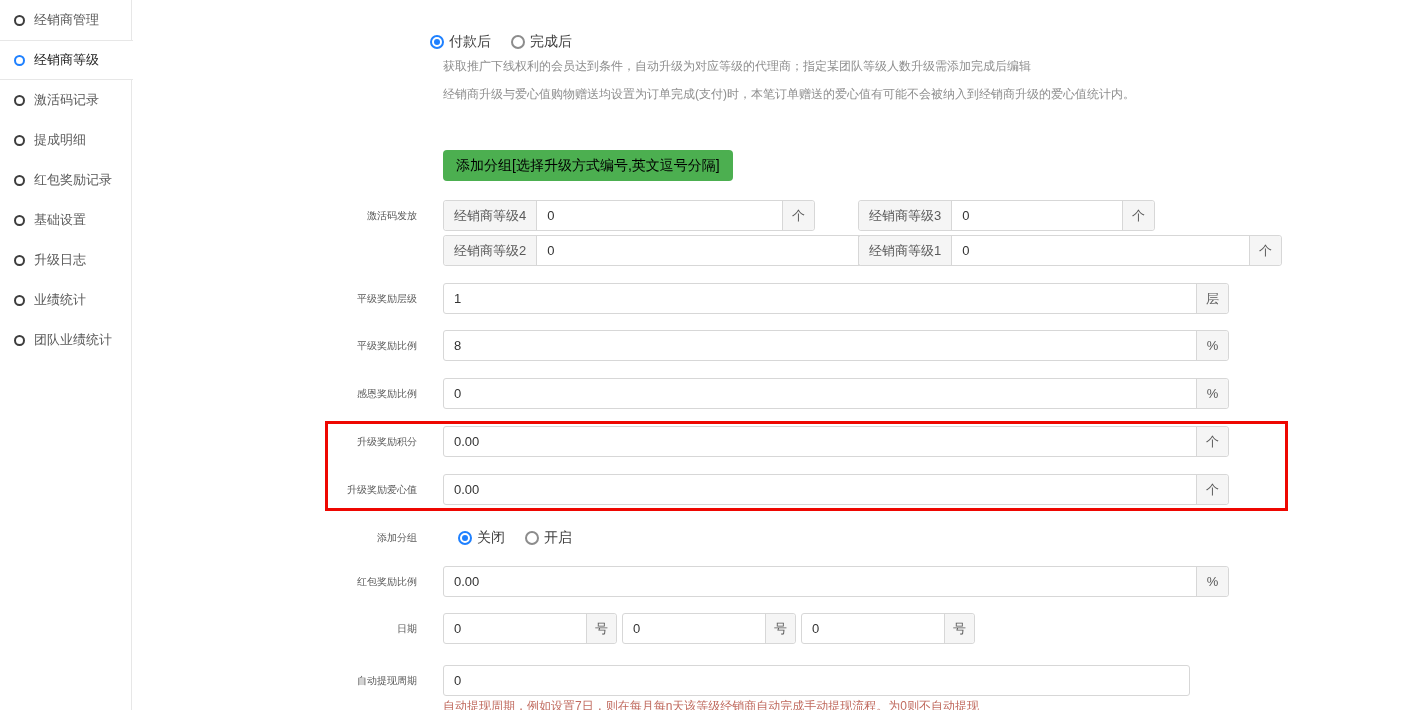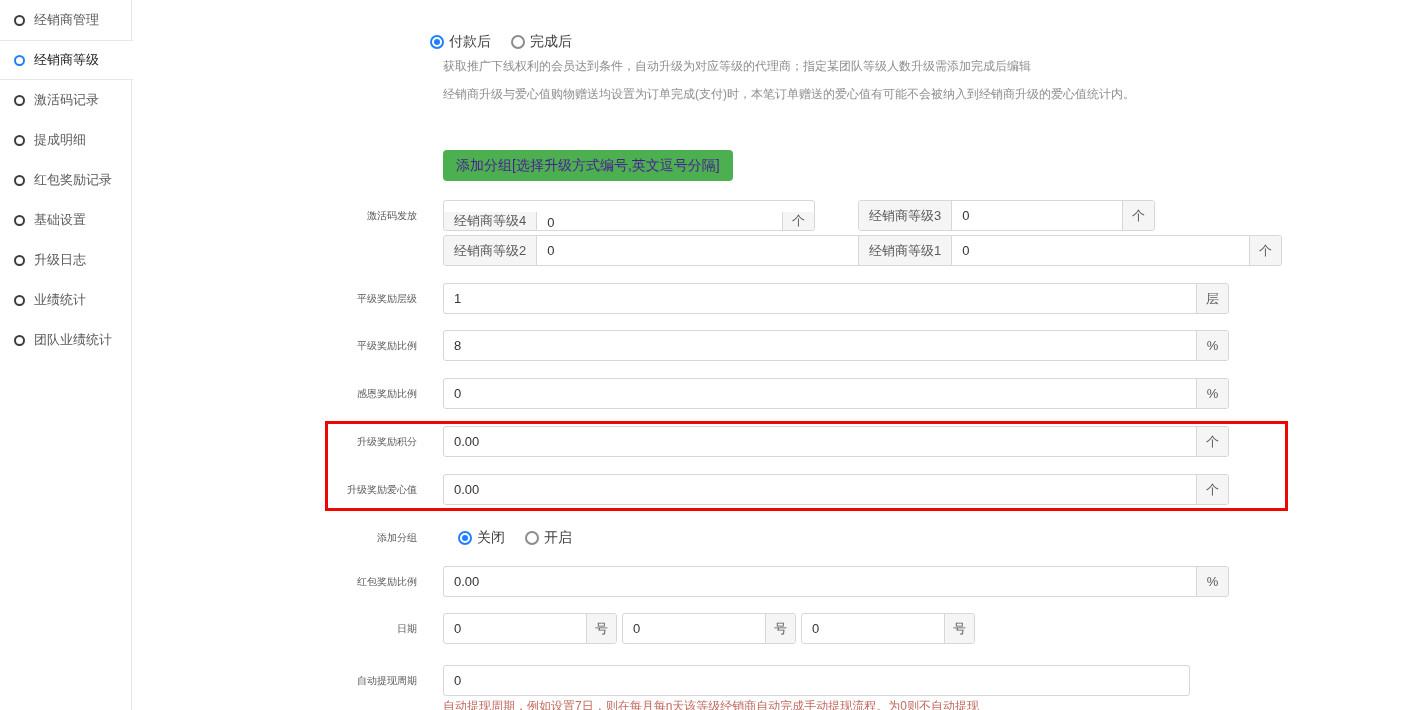--- a/index.html
+++ b/index.html
@@ -25,21 +25,21 @@
     margin-right:5px; flex:none; position:relative; }
   .radio.on  { border:2px solid #1e80ff; }
   .radio.on::after { content:""; position:absolute; left:2px; top:2px; width:6px; height:6px;
     border-radius:50%; background:#1e80ff; }
   .radio.off { border:2px solid #8c8c8c; }
 
   .hint { position:absolute; font-size:12px; color:#8e8e8e; white-space:nowrap; }
   .hint.red { color:#c06a5e; }
 
   .btn-green { position:absolute; left:443px; top:150px; height:31px; line-height:31px;
-    background:#4caf50; color:#4c1d95; font-size:14px; border:none; border-radius:4px;
+    background:#4caf50; color:#000000; font-size:14px; border:none; border-radius:4px;
     padding:0 13px; cursor:pointer; font-family:inherit; }
 
   .flabel { position:absolute; left:230px; width:187px; text-align:right;
     font-size:10px; color:#595959; white-space:nowrap; }
 
   .igroup { position:absolute; height:31px; display:flex; background:#fff;
     border:1px solid #d7d7d7; border-radius:3px; }
   .iprefix { background:#f5f5f5; border-right:1px solid #d7d7d7; padding:0 10px;
     display:flex; align-items:center; font-size:13px; color:#595959;
     border-radius:3px 0 0 3px; flex:none; }
@@ -107,21 +107,21 @@
     </span>
   </div>
 
   <div class="hint" style="left:443px; top:58px;">获取推广下线权利的会员达到条件，自动升级为对应等级的代理商；指定某团队等级人数升级需添加完成后编辑</div>
   <div class="hint" style="left:443px; top:86px;">经销商升级与爱心值购物赠送均设置为订单完成(支付)时，本笔订单赠送的爱心值有可能不会被纳入到经销商升级的爱心值统计内。</div>
 
   <button class="btn-green">添加分组[选择升级方式编号,英文逗号分隔]</button>
 
   <div class="flabel" style="top:209px;">激活码发放</div>
 
-  <div class="igroup" style="left:443px; top:200px; width:372px;align-items:flex-end;">
+  <div class="igroup" style="left:443px; top:200px; width:372px;">
     <span class="iprefix">经销商等级4</span>
     <input class="ival" value="0" style="">
     <span class="isuffix">个</span>
   </div>
   <div class="igroup" style="left:858px; top:200px; width:297px;">
     <span class="iprefix">经销商等级3</span>
     <input class="ival" value="0" style="">
     <span class="isuffix">个</span>
   </div>
   <div class="igroup" style="left:443px; top:235px; width:448px;">

